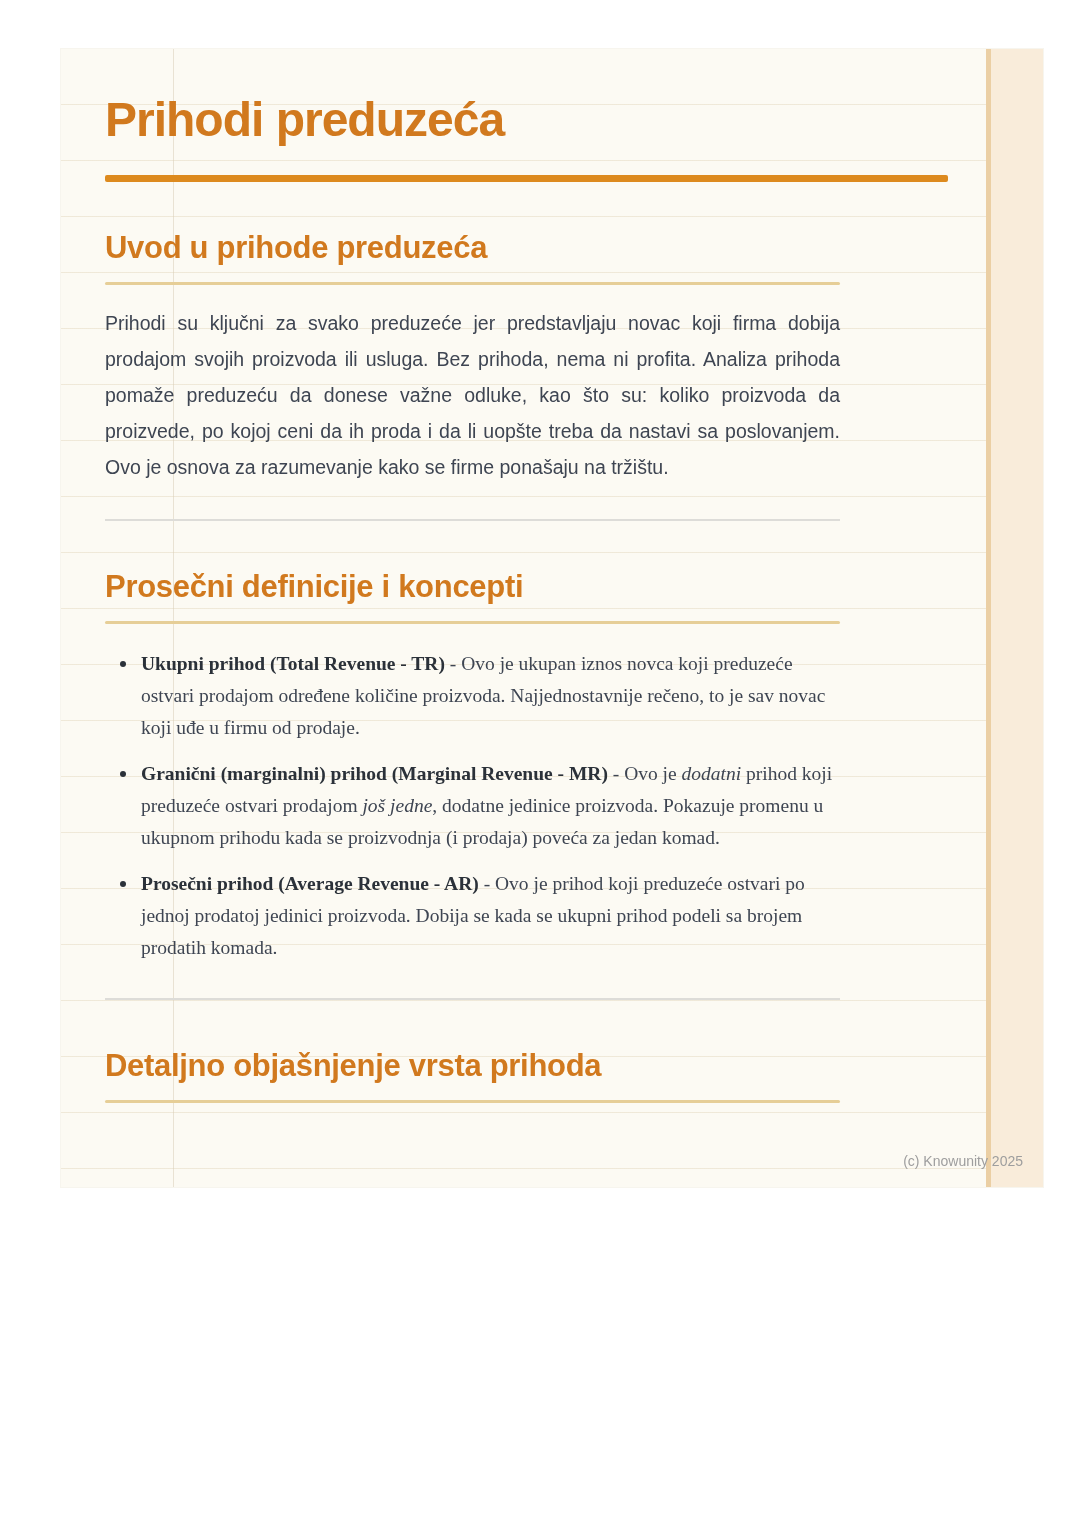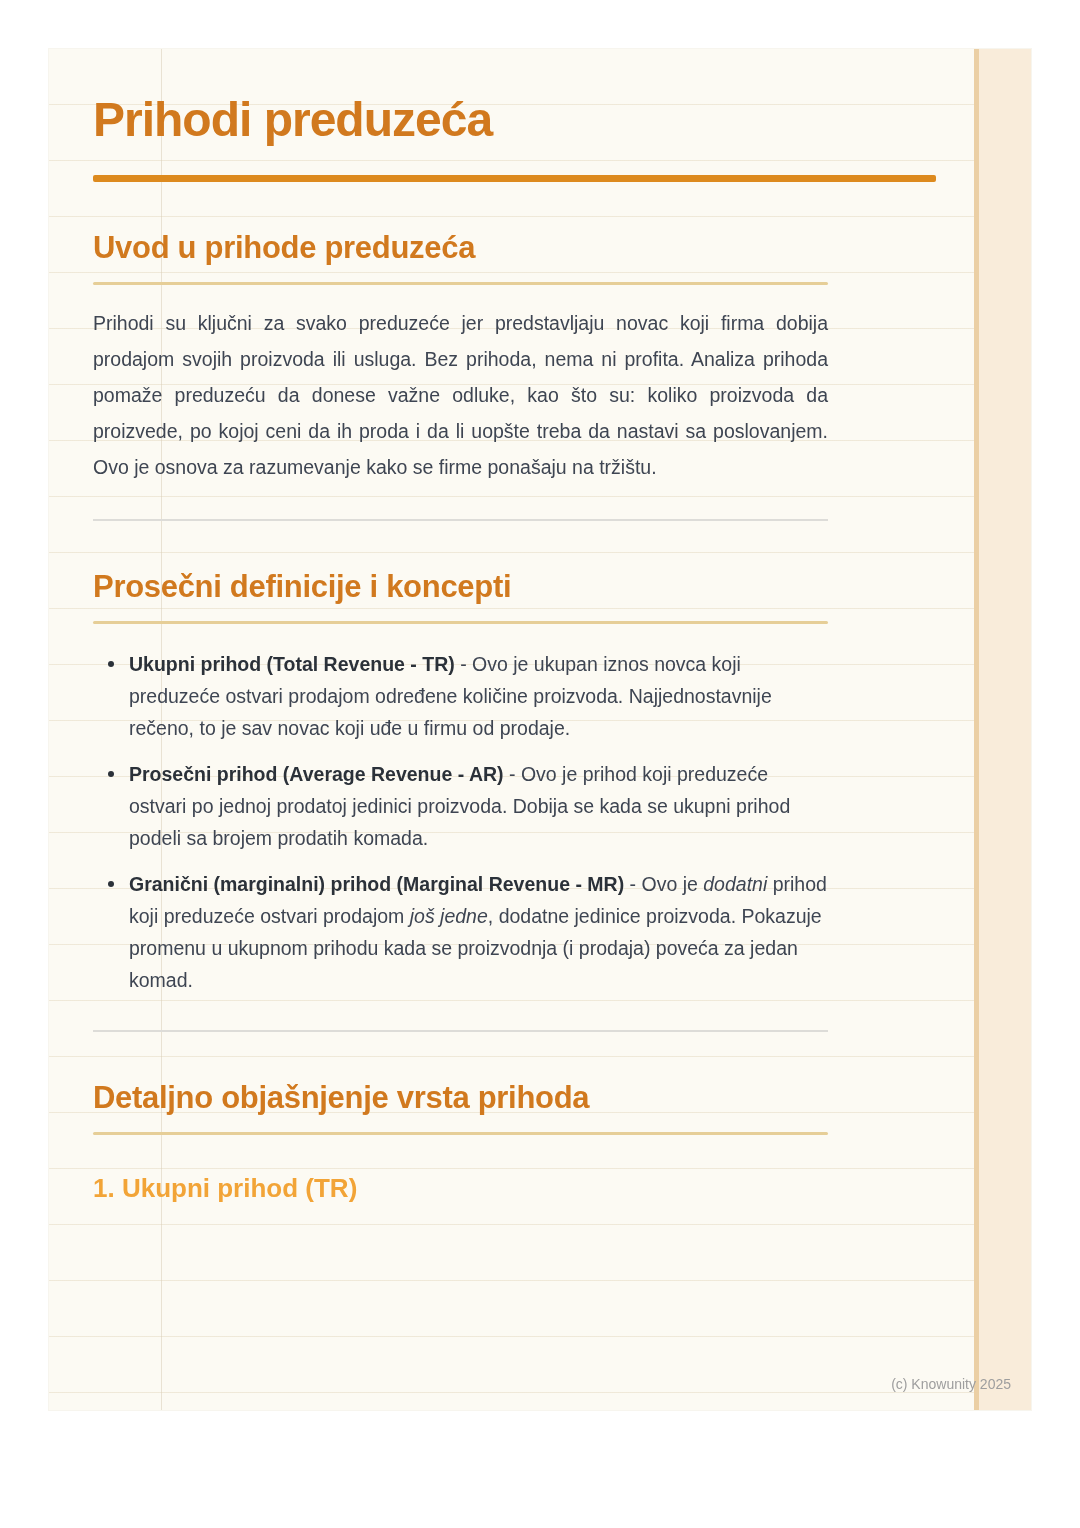--- a/index.html
+++ b/index.html
@@ -21,22 +21,22 @@
   *{ margin:0; padding:0; box-sizing:border-box; }
   html,body{ width:1080px; height:1528px; }
   body{
     background:#FFFFFF;
     font-family:"Liberation Sans", sans-serif;
     position:relative;
     overflow:hidden;
   }
   .paper{
     position:absolute;
-    left:48px; top:48px;
-    width:984px; height:1363px;
+    left:60px; top:48px;
+    width:984px; height:1140px;
     background:var(--paper);
     border:1px solid rgba(0,0,0,0.02);
   }
   .ruled-lines{
     position:absolute; inset:0;
     background:repeating-linear-gradient(180deg,
       transparent 0px, transparent 55px,
       rgba(224,212,184,0.45) 55px, rgba(224,212,184,0.45) 56px);
     pointer-events:none;
   }
@@ -96,20 +96,21 @@
   hr.divider{
     border:none;
     width:735px; height:2px;
     background:var(--divider);
     margin-top:34px;
   }
   ul.def-list{
     margin-top:24px;
     width:735px;
     list-style:none;
+    font-family:Liberation Serif, serif;
   }
   ul.def-list li{
     position:relative;
     padding-left:36px;
     font-size:19.5px; line-height:32px;
     color:var(--body-text);
     margin-bottom:14px;
   }
   ul.def-list li::before{
     content:"";
@@ -159,28 +160,27 @@
       <p class="justify para-intro">Prihodi su ključni za svako preduzeće jer predstavljaju novac koji firma dobija prodajom svojih proizvoda ili usluga. Bez prihoda, nema ni profita. Analiza prihoda pomaže preduzeću da donese važne odluke, kao što su: koliko proizvoda da proizvede, po kojoj ceni da ih proda i da li uopšte treba da nastavi sa poslovanjem. Ovo je osnova za razumevanje kako se firme ponašaju na tržištu.</p>
     </section>
 
     <hr class="divider">
 
     <section>
       <h2>Prosečni definicije i koncepti</h2>
       <div class="h2-rule"></div>
       <ul class="def-list">
         <li><strong>Ukupni prihod (Total Revenue - TR)</strong><span> - Ovo je ukupan iznos novca koji preduzeće ostvari prodajom određene količine proizvoda. Najjednostavnije rečeno, to je sav novac koji uđe u firmu od prodaje.</span></li>
+        <li><strong>Granični (marginalni) prihod (Marginal Revenue - MR)</strong><span> - Ovo je </span><em>dodatni</em><span> prihod koji preduzeće ostvari prodajom </span><em>još jedne</em><span>, dodatne jedinice proizvoda. Pokazuje promenu u ukupnom prihodu kada se proizvodnja (i prodaja) poveća za jedan komad.</span></li>
         <li><strong>Prosečni prihod (Average Revenue - AR)</strong><span> - Ovo je prihod koji preduzeće ostvari po jednoj prodatoj jedinici proizvoda. Dobija se kada se ukupni prihod podeli sa brojem prodatih komada.</span></li>
-        <li><strong>Granični (marginalni) prihod (Marginal Revenue - MR)</strong><span> - Ovo je </span><em>dodatni</em><span> prihod koji preduzeće ostvari prodajom </span><em>još jedne</em><span>, dodatne jedinice proizvoda. Pokazuje promenu u ukupnom prihodu kada se proizvodnja (i prodaja) poveća za jedan komad.</span></li>
       </ul>
     </section>
 
     <hr class="divider">
 
     <section>
       <h2>Detaljno objašnjenje vrsta prihoda</h2>
       <div class="h2-rule"></div>
-      <h3>1. Ukupni prihod (TR)</h3>
     </section>
   </div>
 
   <div class="footer">(c) Knowunity 2025</div>
 </div>
 
 </body></html>

